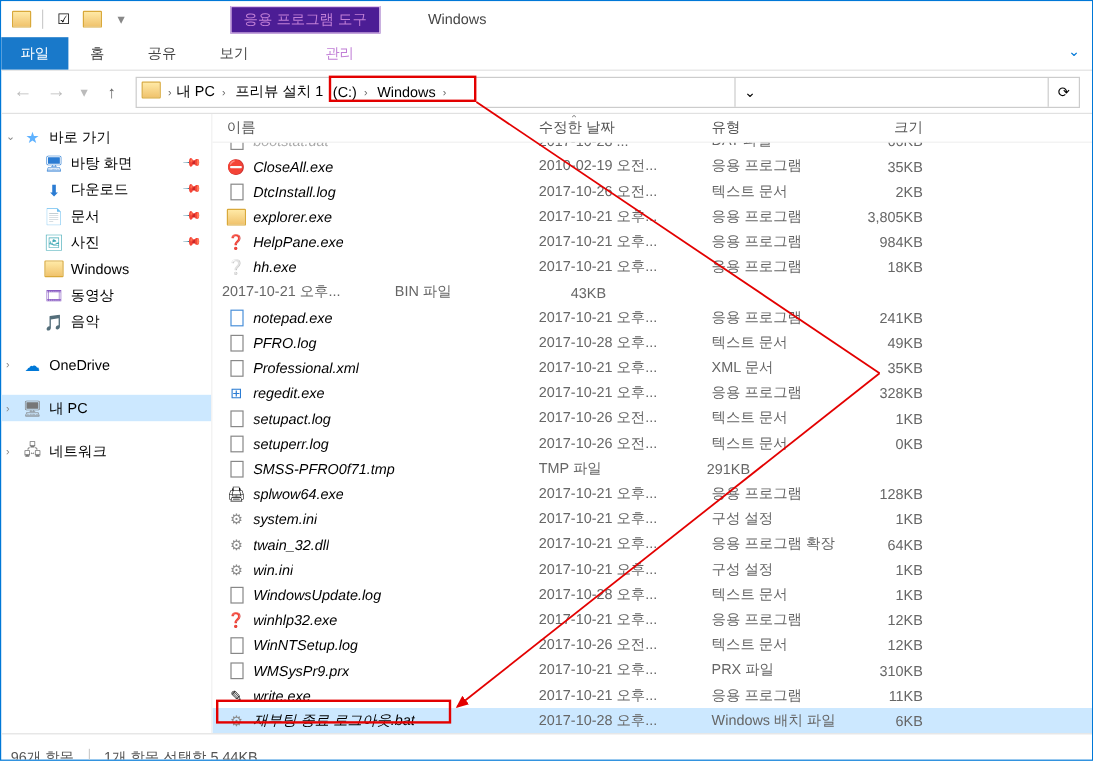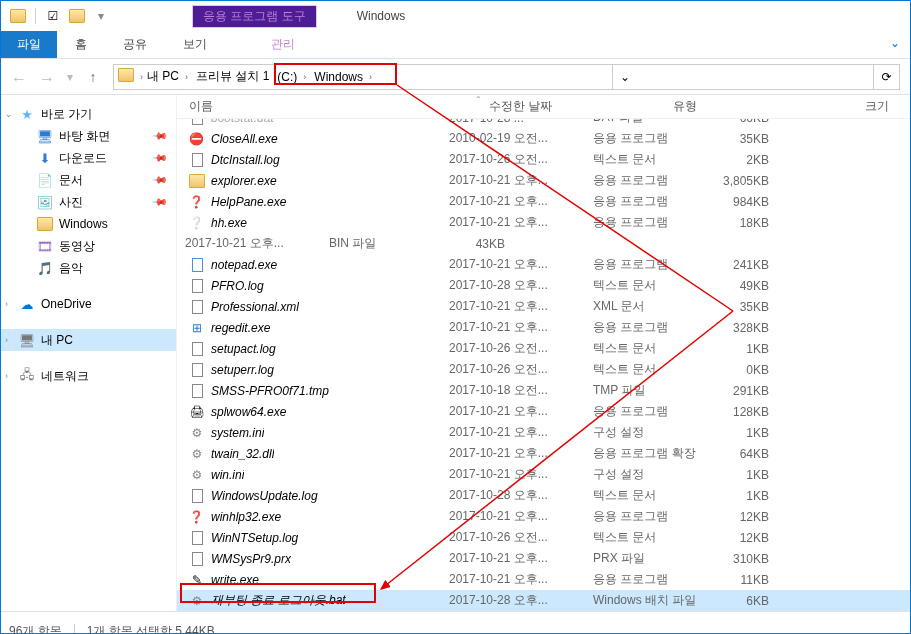--- a/index.html
+++ b/index.html
@@ -42,21 +42,21 @@
 .nav-group { margin-bottom: 14px; }
 .nav-item { display: flex; align-items: center; height: 22px; padding-left: 18px; gap: 6px; position: relative; }
 .nav-item.child { padding-left: 36px; }
 .nav-item.selected { background: #cce8ff; }
 .nav-item .expand { position: absolute; left: 4px; color: #888; font-size: 9px; }
 .nav-item .pin { position: absolute; right: 10px; color: #888; font-size: 10px; transform: rotate(45deg); }
 .nav-ico { width: 16px; height: 16px; display: flex; align-items: center; justify-content: center; font-size: 13px; }
 
 
 .file-pane { flex: 1; display: flex; flex-direction: column; }
-.col-headers { display: flex; height: 24px; align-items: center; border-bottom: 1px solid #f0f0f0; color: #555; gap: 40px; }
+.col-headers { display: flex; height: 24px; align-items: center; border-bottom: 1px solid #f0f0f0; color: #555; }
 .col { padding-left: 8px; }
 .col-name { width: 264px; padding-left: 12px; }
 .col-date { width: 144px; }
 .col-type { width: 120px; }
 .col-size { width: 80px; text-align: right; padding-right: 16px; }
 .sort-ind { position: absolute; left: 298px; top: 0; color: #888; font-size: 8px; }
 
 .file-rows { overflow-y: scroll; flex: 1; position: relative; }
 .file-row { display: flex; height: 21px; align-items: center; }
 .file-row.selected { background: #cce8ff; }
@@ -366,21 +366,20 @@
             <div class="col col-type">텍스트 문서</div>
             <div class="col col-size">0KB</div>
           </div>
           <div class="file-row">
             <div class="col col-name">
               <span class="file-ico">
                 <div class="ico-txt"></div>
               </span>
               <span class="name-text">SMSS-PFRO0f71.tmp</span>
             </div>
-            <div class="col col-date">2017-10-18 오전...</div>
             <div class="col col-type">TMP 파일</div>
             <div class="col col-size">291KB</div>
           </div>
           <div class="file-row">
             <div class="col col-name">
               <span class="file-ico">
                 <span>🖨</span>
               </span>
               <span class="name-text">splwow64.exe</span>
             </div>

